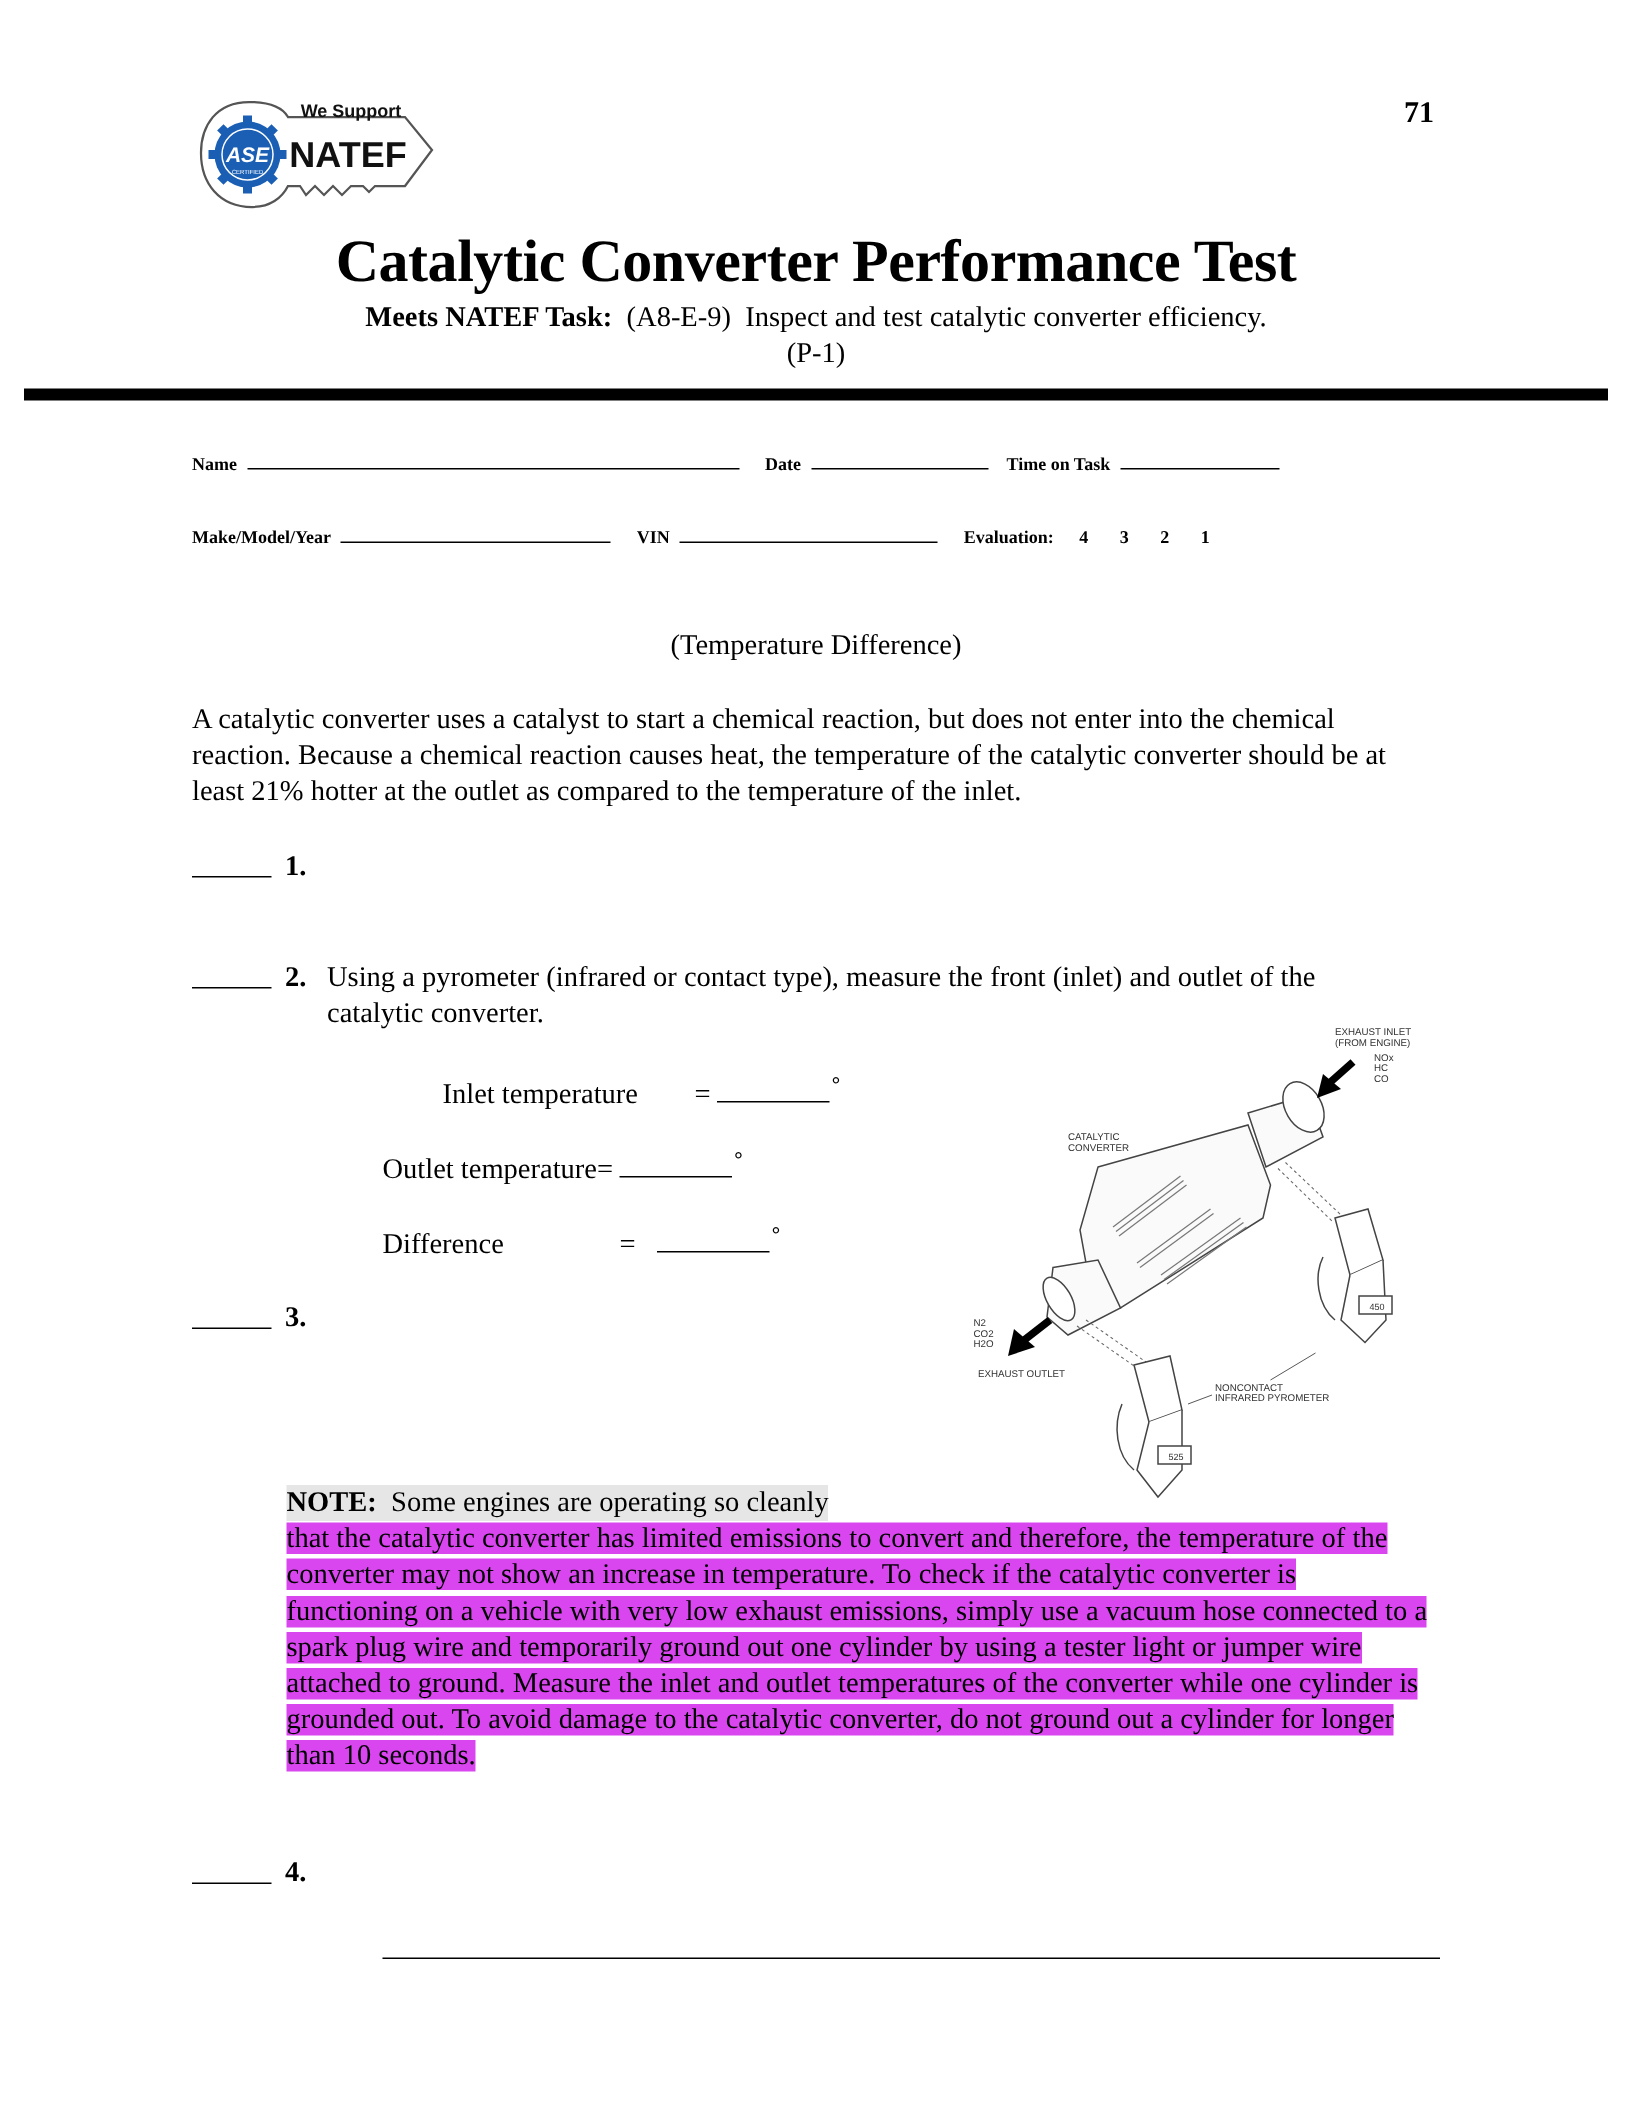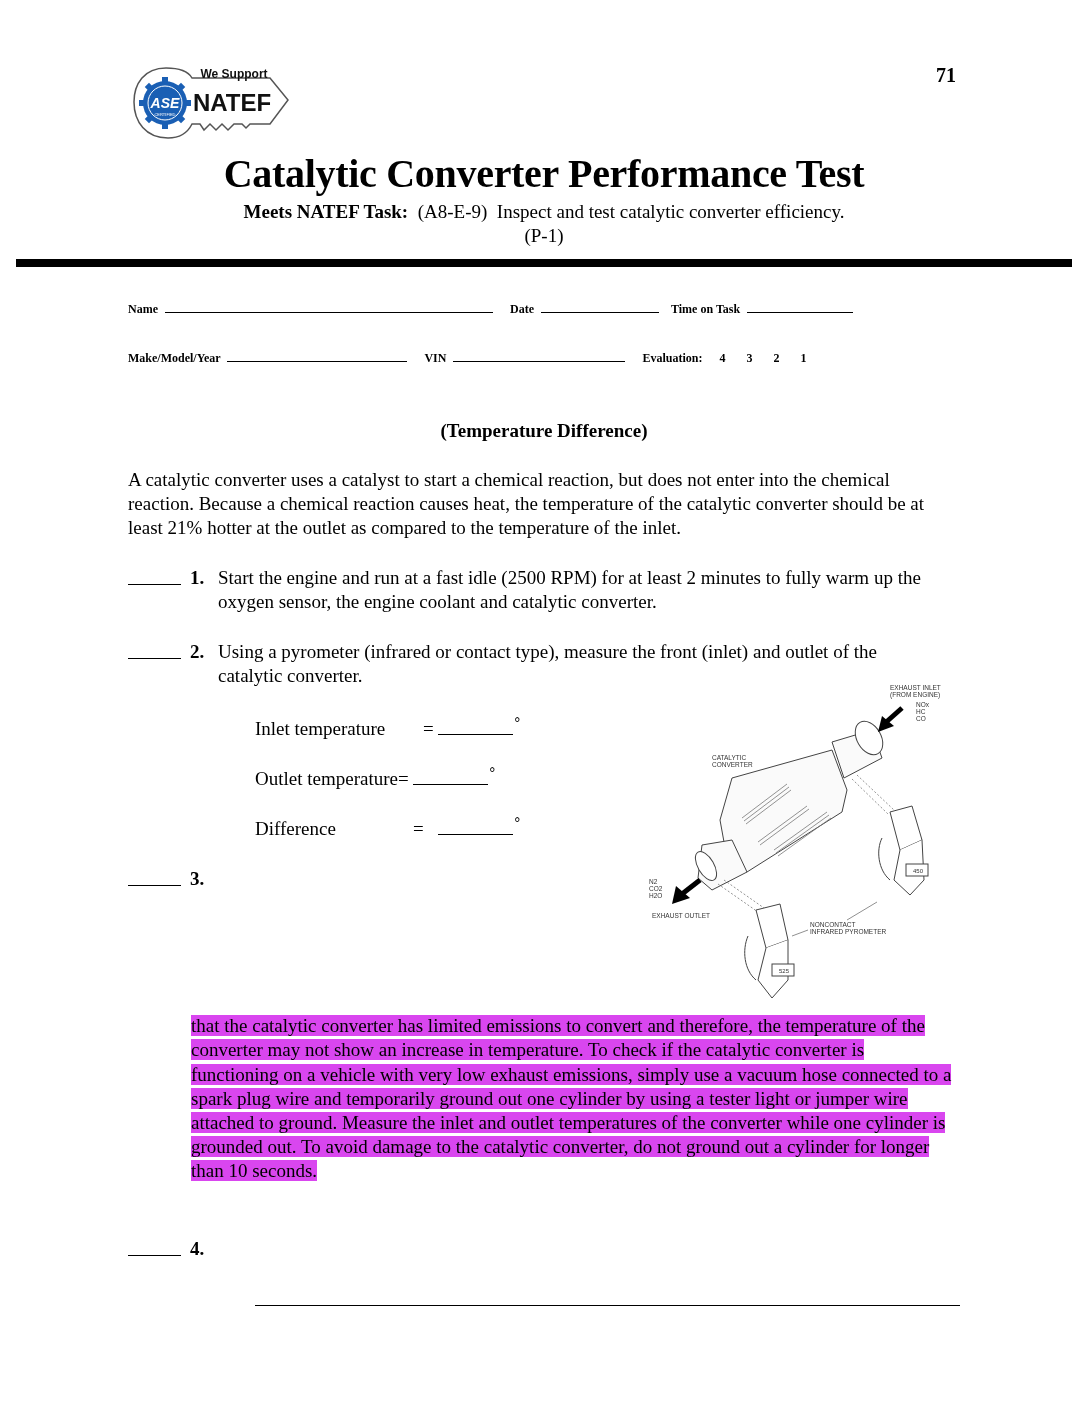--- a/index.html
+++ b/index.html
@@ -15,21 +15,21 @@
 
   #title { left:0; width:1088px; top:150px; text-align:center; font-size:40px; font-weight:bold; letter-spacing:-0.3px; }
   #task { left:0; width:1088px; top:200px; text-align:center; font-size:19px; line-height:24px; }
   #task .b { font-weight:bold; }
   #rule { left:16px; top:259px; width:1056px; height:8px; background:#000; }
 
   .field-row { left:128px; font-size:12px; font-weight:bold; white-space:nowrap; }
   #row1 { top:296px; }
   #row2 { top:345px; }
 
-  #subtitle { left:0; width:1088px; top:420px; text-align:center; font-size:19px; font-weight:bold; }
+  #subtitle { left:0; width:1088px; top:420px; text-align:center; font-size:19px; font-weight:normal; }
   #intro { left:128px; top:468px; width:830px; font-size:19px; line-height:24px; }
 
   .step { left:128px; font-size:19px; line-height:24px; }
   .step .chk { position:absolute; left:0; top:18px; width:53px; border-bottom:1.5px solid #000; }
   .step .num { position:absolute; left:62px; top:0; font-weight:bold; }
   .step .txt { position:absolute; left:90px; top:0; }
 
   #s1 { top:566px; width:800px; height:50px; }
   #s1 .txt { width:720px; }
   #s2 { top:640px; width:800px; height:50px; }
@@ -118,31 +118,30 @@
   <span style="margin-left:18px;">2</span>
   <span style="margin-left:18px;">1</span>
 </div>
 
 <div id="subtitle" class="abs">(Temperature Difference)</div>
 <div id="intro" class="abs">A catalytic converter uses a catalyst to start a chemical reaction, but does not enter into the chemical reaction.  Because a chemical reaction causes heat, the temperature of the catalytic converter should be at least 21% hotter at the outlet as compared to the temperature of the inlet.</div>
 
 <div id="s1" class="abs step">
   <span class="chk"></span>
   <span class="num">1.</span>
-  <span class="txt">Start the engine and run at a fast idle (2500 RPM) for at least 2 minutes to fully warm up the oxygen sensor, the engine coolant and catalytic converter.</span>
 </div>
 
 <div id="s2" class="abs step">
   <span class="chk"></span>
   <span class="num">2.</span>
   <span class="txt">Using a pyrometer (infrared or contact type), measure the front (inlet) and outlet of the catalytic converter.</span>
 </div>
 
 <div id="m1" class="abs meas">
-  <span class="lbl" style="width:168px;">Inlet temperature</span><span class="eq">=</span>
+  <span class="lbl" style="width:168px;margin-left:40px;">Inlet temperature</span><span class="eq">=</span>
   <span class="blank"></span><span class="deg">°</span>
 </div>
 <div id="m2" class="abs meas">
   <span class="lbl">Outlet temperature</span><span class="eq">=</span>
   <span class="blank"></span><span class="deg">°</span>
 </div>
 <div id="m3" class="abs meas">
   <span class="lbl" style="width:158px;">Difference</span><span class="eq">=</span>
   <span class="blank" style="margin-left:10px;"></span><span class="deg">°</span>
 </div>
@@ -221,21 +220,24 @@
     <text x="17" y="218">H2O</text>
     <text x="20" y="238">EXHAUST OUTLET</text>
     <text x="178" y="247">NONCONTACT</text>
     <text x="178" y="254">INFRARED PYROMETER</text>
     <line x1="215" y1="240" x2="245" y2="222" stroke="#444" stroke-width="0.6"></line>
     <line x1="176" y1="250" x2="160" y2="256" stroke="#444" stroke-width="0.6"></line>
   </svg>
 </div>
 
 <div id="note" class="abs">
-  <br>
+  <span class="first">
+    <b>NOTE:</b>&nbsp;
+    <span>Some engines are operating so cleanly</span>
+  </span><br>
   <span class="hl">that the catalytic converter has limited emissions to convert and therefore, the temperature of the converter may not show an increase in temperature.  To check if the catalytic converter is functioning on a vehicle with very low exhaust emissions, simply use a vacuum hose connected to a spark plug wire and temporarily ground out one cylinder by using a tester light or jumper wire attached to ground.  Measure the inlet and outlet temperatures of the converter while one cylinder is grounded out.  To avoid damage to the catalytic converter, do not ground out a cylinder for longer than 10 seconds.</span>
 </div>
 
 <div id="s4" class="abs step">
   <span class="chk"></span>
   <span class="num">4.</span>
 </div>
 <div id="answer-line2" class="abs"></div>
 
 </body></html>

